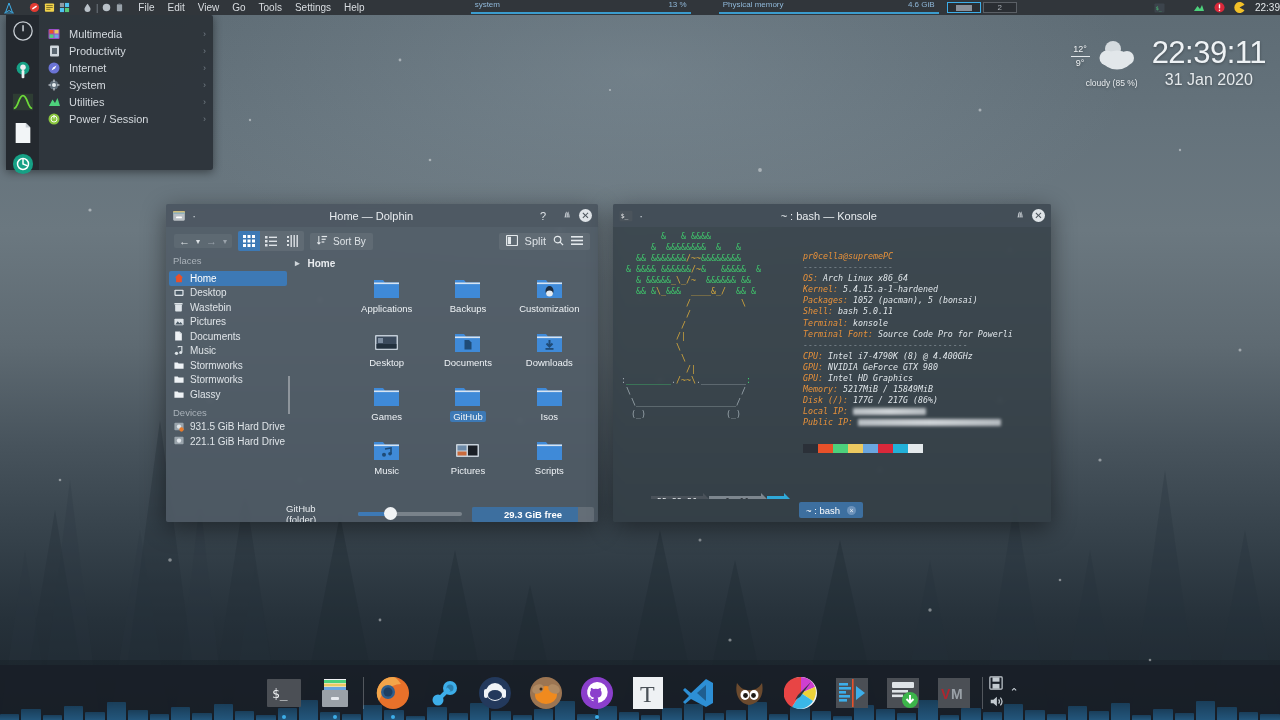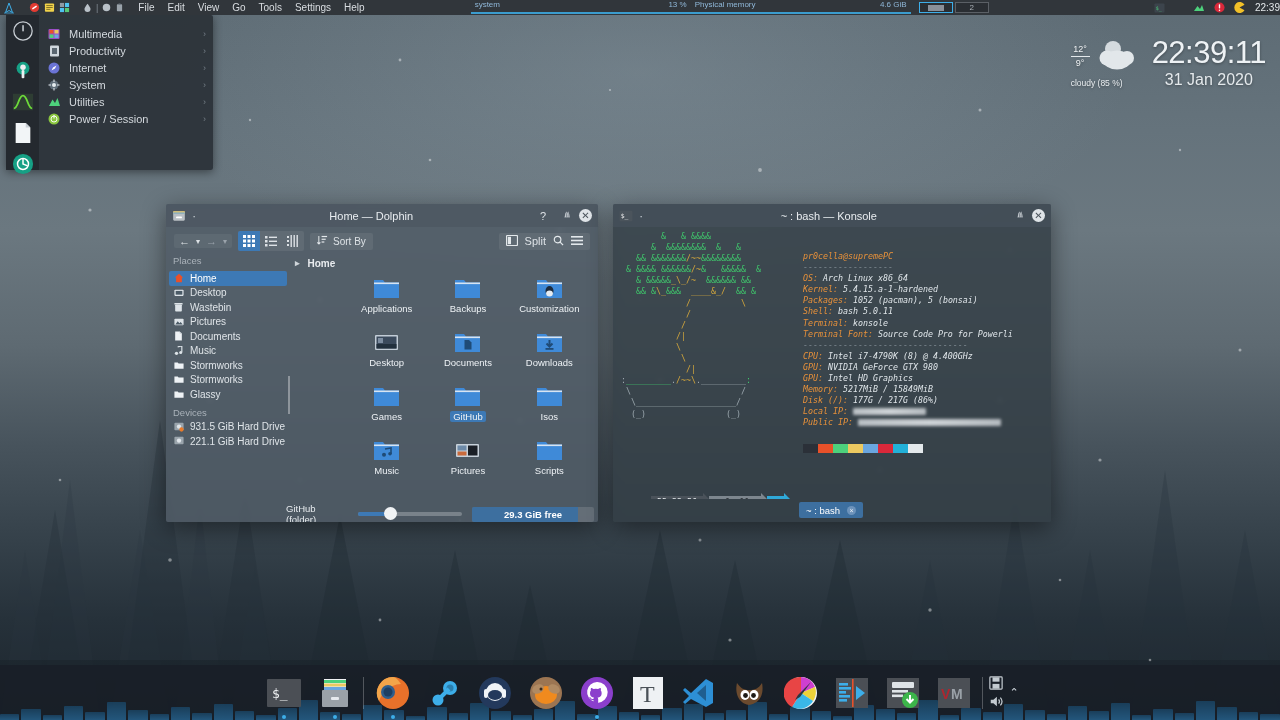--- a/index.html
+++ b/index.html
@@ -44,20 +44,21 @@
   }
   #top-panel .tp-left { display:flex; align-items:center; gap:4px; padding-left:3px; }
   #top-panel .tp-mid  { display:flex; align-items:center; gap:13px; margin-left:14px; }
   #top-panel .tp-mid .mi { font-size:10px; color:#d9dde1; }
   #top-panel .monitors { display:flex; align-items:center; gap:0; margin-left:40px; flex:1; }
   .mon {
     position:relative; height:15px; width:220px;
     font-size:8px; color:#8fb7d8;
     display:flex; align-items:flex-start; justify-content:space-between;
     padding:0 4px;
+    margin-left:28px;
   }
   .mon .mlabel { position:relative; z-index:2; }
   .mon .mval  { position:relative; z-index:2; }
   .mon .bar {
     position:absolute; left:0; bottom:1px; height:2px; background:#3daee9; opacity:.85;
   }
   #top-panel .pager { display:flex; gap:2px; margin-left:8px; }
   .pager .pg {
     width:34px; height:11px; border:1px solid #5b6066; background:#2a2e33;
     display:flex; align-items:center; justify-content:center; font-size:8px; color:#aab0b6;
@@ -207,21 +208,21 @@
     display:flex; align-items:center; gap:7px; height:16px; padding:0 7px;
     background:#3d6f9f; color:#fff; font-size:9.5px; border-radius:2px; cursor:pointer;
   }
   .ktab .tclose { width:9px; height:9px; border-radius:50%; background:#6d93bb; display:flex; align-items:center; justify-content:center; font-size:7px; color:#e6eef5; }
 
   
   #clockwidget {
     position:absolute; right:14px; top:36px; display:flex; align-items:center; gap:14px; z-index:10;
     text-shadow:0 1px 3px rgba(0,0,0,.35);
   }
-  #weather { display:flex; flex-direction:column; align-items:flex-start; }
+  #weather { display:flex; flex-direction:column; align-items:flex-end; }
   #weather .wrow { display:flex; align-items:center; gap:6px; }
   #weather .temps { display:flex; flex-direction:column; align-items:center; font-size:9px; color:#eef1f3; line-height:11px; }
   #weather .temps .sep { width:19px; height:1px; background:#e3e8eb; margin:1px 0; }
   #weather .cond { font-size:8.5px; color:#e8ecef; margin-top:4px; }
   #clocktime { font-size:31px; color:#eef2f5; font-weight:300; letter-spacing:-0.5px; line-height:34px; }
   #clockdate { font-size:16px; color:#e4e9ec; font-weight:300; text-align:center; line-height:20px; }
 
   
   #dock {
     position:absolute; left:0; right:0; bottom:0; height:55px;

